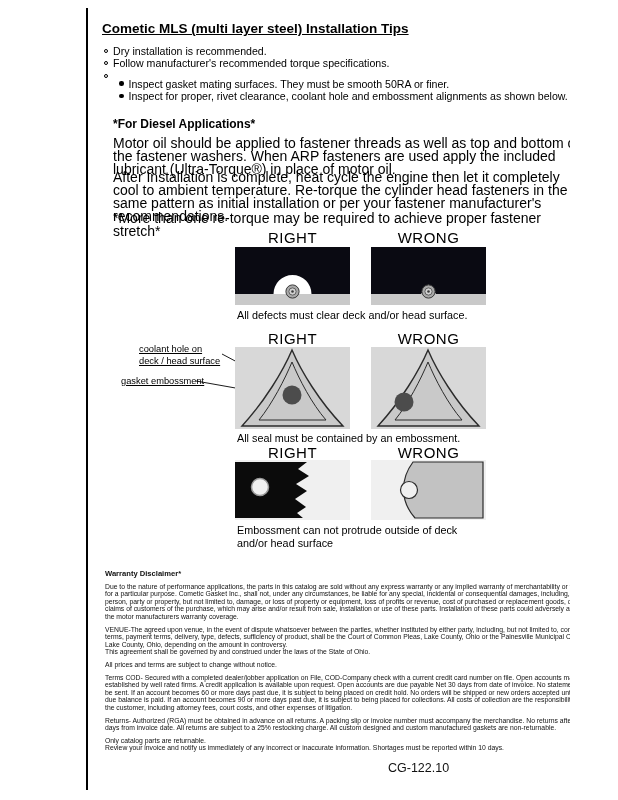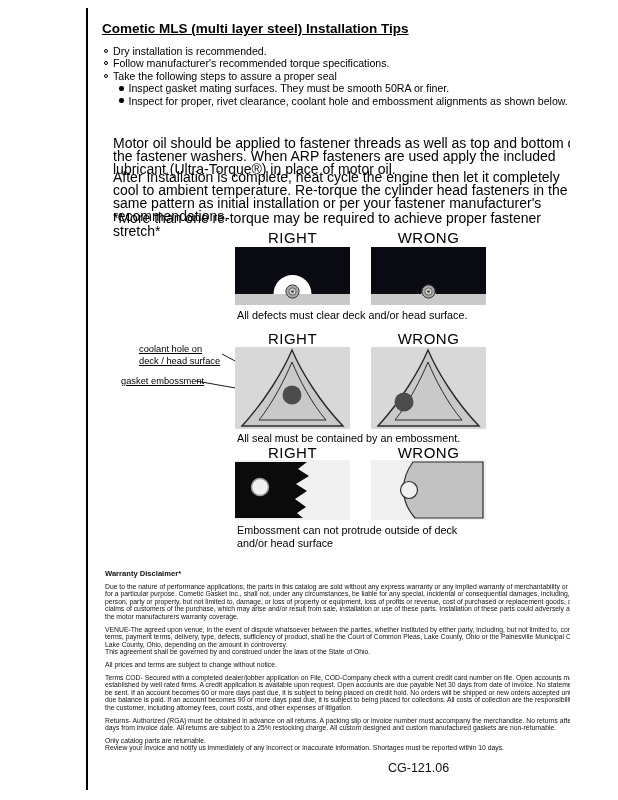--- a/index.html
+++ b/index.html
@@ -66,32 +66,32 @@
     <li class="tip">
       <span class="mk-o"></span>
       <span class="tx">Dry installation is recommended.</span>
     </li>
     <li class="tip">
       <span class="mk-o"></span>
       <span class="tx">Follow manufacturer's recommended torque specifications.</span>
     </li>
     <li class="tip">
       <span class="mk-o"></span>
-      <span class="tx">Take the following steps to assure a proper seal</span>
     </li>
     <li class="tip sub">
       <span class="mk-f"></span>
       <span class="tx">Inspect gasket mating surfaces.  They must be smooth 50RA or finer.</span>
     </li>
     <li class="tip sub">
       <span class="mk-f"></span>
       <span class="tx">Inspect for proper, rivet clearance, coolant hole and embossment alignments as shown below.</span>
     </li>
   </ul>
 
+  <h2 class="diesel-h">*For Diesel Applications*</h2>
   <p class="body-p p1">Motor oil should be applied to fastener threads as well as top and bottom of the fastener washers. When ARP fasteners are used apply the included lubricant (Ultra-Torque®) in place of motor oil.</p>
   <p class="body-p p2">After Installation is complete, heat cycle the engine then let it completely cool to ambient temperature. Re-torque the cylinder head fasteners in the same pattern as initial installation or per your fastener manufacturer's recommendations.</p>
   <p class="body-p note">*More than one re-torque may be required to achieve proper fastener stretch*</p>
 
   <div class="hdr r1 c-left">RIGHT</div>
   <div class="hdr r1 c-right">WRONG</div>
 
   <div class="img row1 c-left">
     <svg viewBox="0 0 115 58" width="115" height="58">
       <rect y="47" width="115" height="11" fill="#c9c9c9"></rect>
@@ -166,14 +166,14 @@
     <p>Due to the nature of performance applications, the parts in this catalog are sold without any express warranty or any implied warranty of merchantability or fitness for a particular purpose.  Cometic Gasket Inc., shall not, under any circumstances, be liable for any special, incidental or consequential damages, including, person, party or property, but not limited to, damage, or loss of property or equipment, loss of profits or revenue, cost of purchased or replacement goods, or claims of customers of the purchase, which may arise and/or result from sale, installation or use of these parts.  Installation of these parts could adversely affect the motor manufacturers warranty coverage.</p>
     <p class="mb0">VENUE-The agreed upon venue, in the event of dispute whatsoever between the parties, whether instituted by either party, including, but not limited to, contract terms, payment terms, delivery, type, defects, sufficiency of product, shall be the Court of Common Pleas, Lake County, Ohio or the Painesville Municipal Court, Lake County, Ohio, depending on the amount in controversy.</p>
     <p>This agreement shall be governed by and construed under the laws of the State of Ohio.</p>
     <p>All prices and terms are subject to change without notice.</p>
     <p>Terms COD- Secured with a completed dealer/jobber application on File, COD-Company check with a current credit card number on file.  Open accounts may be established by well rated firms.  A credit application is available upon request.  Open accounts are due payable Net 30 days from date of invoice.  No statement will be sent.  If an account becomes 60 or more days past due, it is subject to being placed on credit hold.  No orders will be shipped or new orders accepted until past due balance is paid.  If an account becomes 90 or more days past due, it is subject to being placed for collections.  All costs of collection are the responsibility of the customer, including attorney fees, court costs, and other expenses of litigation.</p>
     <p>Returns- Authorized (RGA) must be obtained in advance on all returns.  A packing slip or invoice number must accompany the merchandise.  No returns after 30 days from invoice date.  All returns are subject to a 25% restocking charge.  All custom designed and custom manufactured gaskets are non-returnable.</p>
     <p class="mb0">Only catalog parts are returnable.</p>
     <p>Review your invoice and notify us immediately of any incorrect or inaccurate information.  Shortages must be reported within 10 days.</p>
   </section>
 
-  <div class="footer-code">CG-121.06</div>
+  <div class="footer-code">CG-122.10</div>
 </div>
 
 </body></html>

